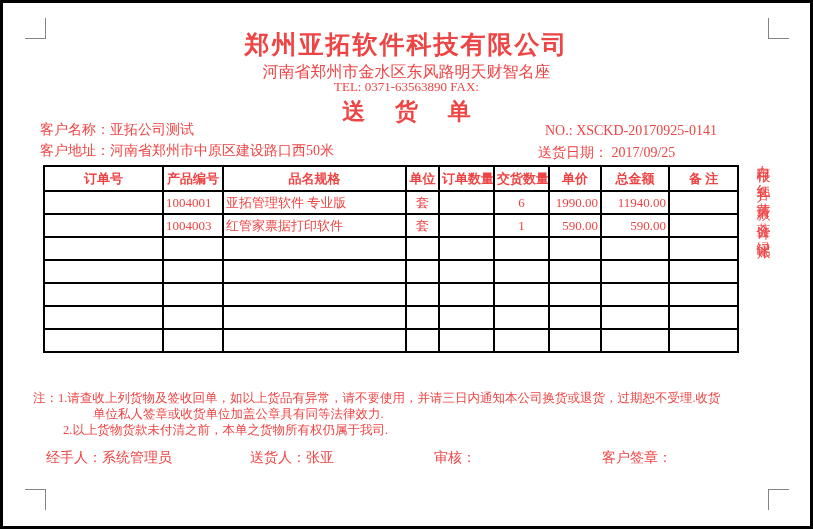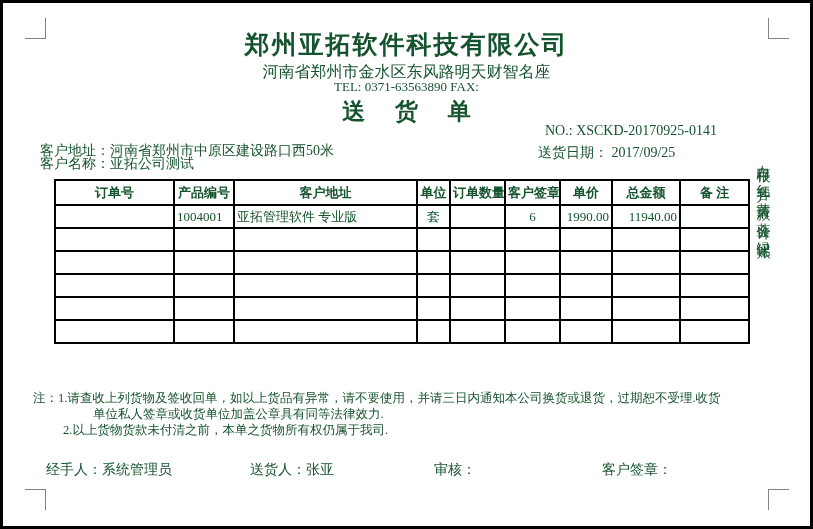--- a/index.html
+++ b/index.html
@@ -1,56 +1,56 @@
 <!DOCTYPE html>
 <html><head>
 <meta charset="utf-8">
 <style>
   html,body{margin:0;padding:0;background:#fff;}
   .page{
     position:relative;width:813px;height:529px;background:#fff;
     box-shadow:inset 0 0 0 3px #000;overflow:hidden;
-    font-family:"Liberation Serif","DejaVu Serif",serif;color:#14532d;
+    font-family:"Liberation Serif","DejaVu Serif",serif;color:#ef4444;
   }
   
   .company-name{position:absolute;top:28px;left:0;width:100%;text-align:center;
     font-size:25px;font-weight:bold;letter-spacing:2px;}
   .company-address{position:absolute;top:62px;left:0;width:100%;text-align:center;font-size:16px;}
   .company-tel{position:absolute;top:79px;left:0;width:100%;text-align:center;font-size:13px;}
   .doc-title{position:absolute;top:96px;left:0;width:100%;text-align:center;
     font-size:23px;font-weight:bold;letter-spacing:12px;text-indent:12px;}
   
   .info{position:absolute;font-size:14px;white-space:nowrap;}
-  .cust-name{left:40px;top:121px;margin-top:34px;}
+  .cust-name{left:40px;top:121px;}
   .order-no{left:545px;top:123px;}
   .cust-addr{left:40px;top:142px;}
   .order-date{left:538px;top:144px;}
   
-  table.items{position:absolute;left:43px;top:179px;width:694px;
-    border-collapse:collapse;table-layout:fixed;font-size:13px;margin-left:11px;}
+  table.items{position:absolute;left:43px;top:165px;width:694px;
+    border-collapse:collapse;table-layout:fixed;font-size:13px;}
   table.items th,table.items td{border:2px solid #000;padding:0 2px;overflow:hidden;
     white-space:nowrap;height:21px;}
   table.items thead th{height:23px;font-weight:bold;text-align:center;font-size:13px;}
   td.c-order{}
   td.c-code{text-align:left;padding-left:3px;}
   td.c-name{text-align:left;padding-left:3px;}
   td.c-unit{text-align:center;}
   td.c-oqty{text-align:center;}
   td.c-dqty{text-align:center;}
   td.c-price{text-align:right;padding-right:4px;}
   td.c-amt{text-align:right;padding-right:8px;}
   td.c-note{}
   tr.total-row td{position:relative;text-align:left;padding-left:2px;height:20px;}
   .total-amount{position:absolute;left:562px;top:2px;}
   
   .notes{position:absolute;left:33px;top:390px;width:715px;font-size:12.5px;line-height:16px;}
   .notes .n-line2{padding-left:60px;}
   .notes .n-line3{padding-left:30px;}
   
-  .sig{position:absolute;top:449px;font-size:14px;white-space:nowrap;margin-top:12px;}
+  .sig{position:absolute;top:449px;font-size:14px;white-space:nowrap;}
   .sig-1{left:46px;}.sig-2{left:250px;}.sig-3{left:434px;}.sig-4{left:602px;text-align:right;}
   
   .side-labels{position:absolute;left:754px;top:154px;display:flex;flex-direction:column;gap:13px;}
   .side-label{writing-mode:vertical-rl;text-orientation:upright;font-size:14px;
     letter-spacing:2px;line-height:18px;}
   
   .mark{position:absolute;width:20px;height:20px;}
   .mark-tl{left:25px;top:18px;border-right:1px solid #848484;border-bottom:1px solid #848484;}
   .mark-tr{left:768px;top:18px;border-left:1px solid #848484;border-bottom:1px solid #848484;}
   .mark-bl{left:25px;top:489px;border-right:1px solid #848484;border-top:1px solid #848484;}
@@ -85,39 +85,50 @@
         <col style="width:55px">
         <col style="width:55px">
       <col style="width:52px">
         <col style="width:68px">
         <col style="width:69px">
     </colgroup>
     <thead>
       <tr>
         <th>订单号</th>
         <th>产品编号</th>
-        <th>客户地址</th>
+        <th>品名规格</th>
         <th>单位</th>
         <th>订单数量</th>
-        <th>客户签章</th>
+        <th>交货数量</th>
         <th>单价</th>
         <th>总金额</th>
         <th>备 注</th>
       </tr>
     </thead>
     <tbody>
       <tr>
         <td class="c-order"></td>
         <td class="c-code">1004001</td>
         <td class="c-name">亚拓管理软件 专业版</td>
         <td class="c-unit">套</td>
         <td class="c-oqty"></td>
         <td class="c-dqty">6</td>
         <td class="c-price">1990.00</td>
         <td class="c-amt">11940.00</td>
+        <td class="c-note"></td>
+      </tr>
+      <tr>
+        <td class="c-order"></td>
+        <td class="c-code">1004003</td>
+        <td class="c-name">红管家票据打印软件</td>
+        <td class="c-unit">套</td>
+        <td class="c-oqty"></td>
+        <td class="c-dqty">1</td>
+        <td class="c-price">590.00</td>
+        <td class="c-amt">590.00</td>
         <td class="c-note"></td>
       </tr>
       <tr>
         <td class="c-order"></td>
         <td class="c-code"></td>
         <td class="c-name"></td>
         <td class="c-unit"></td>
         <td class="c-oqty"></td>
         <td class="c-dqty"></td>
         <td class="c-price"></td>

